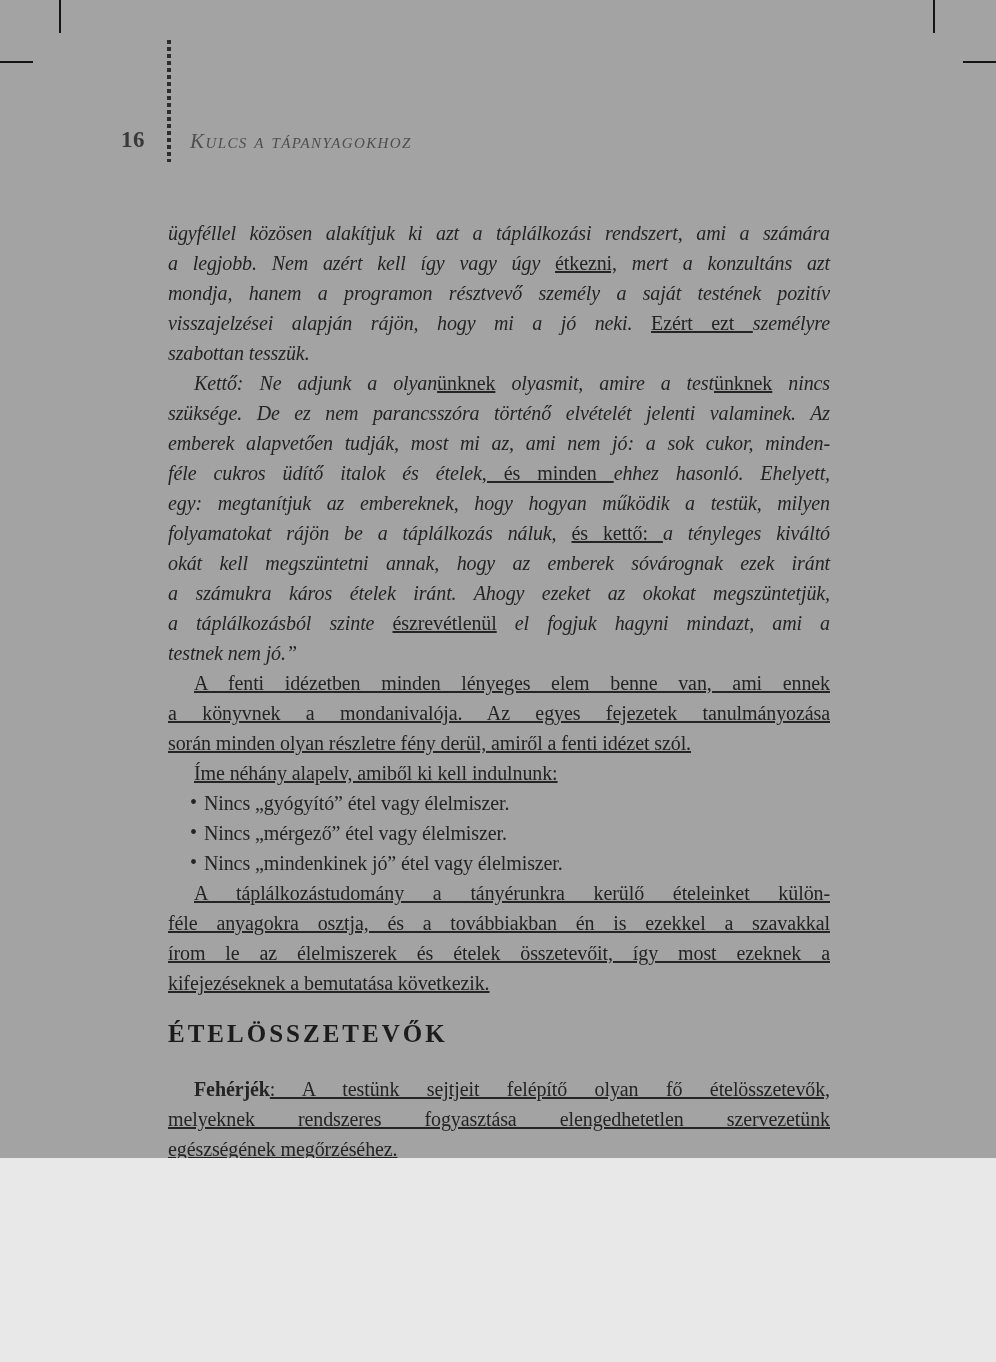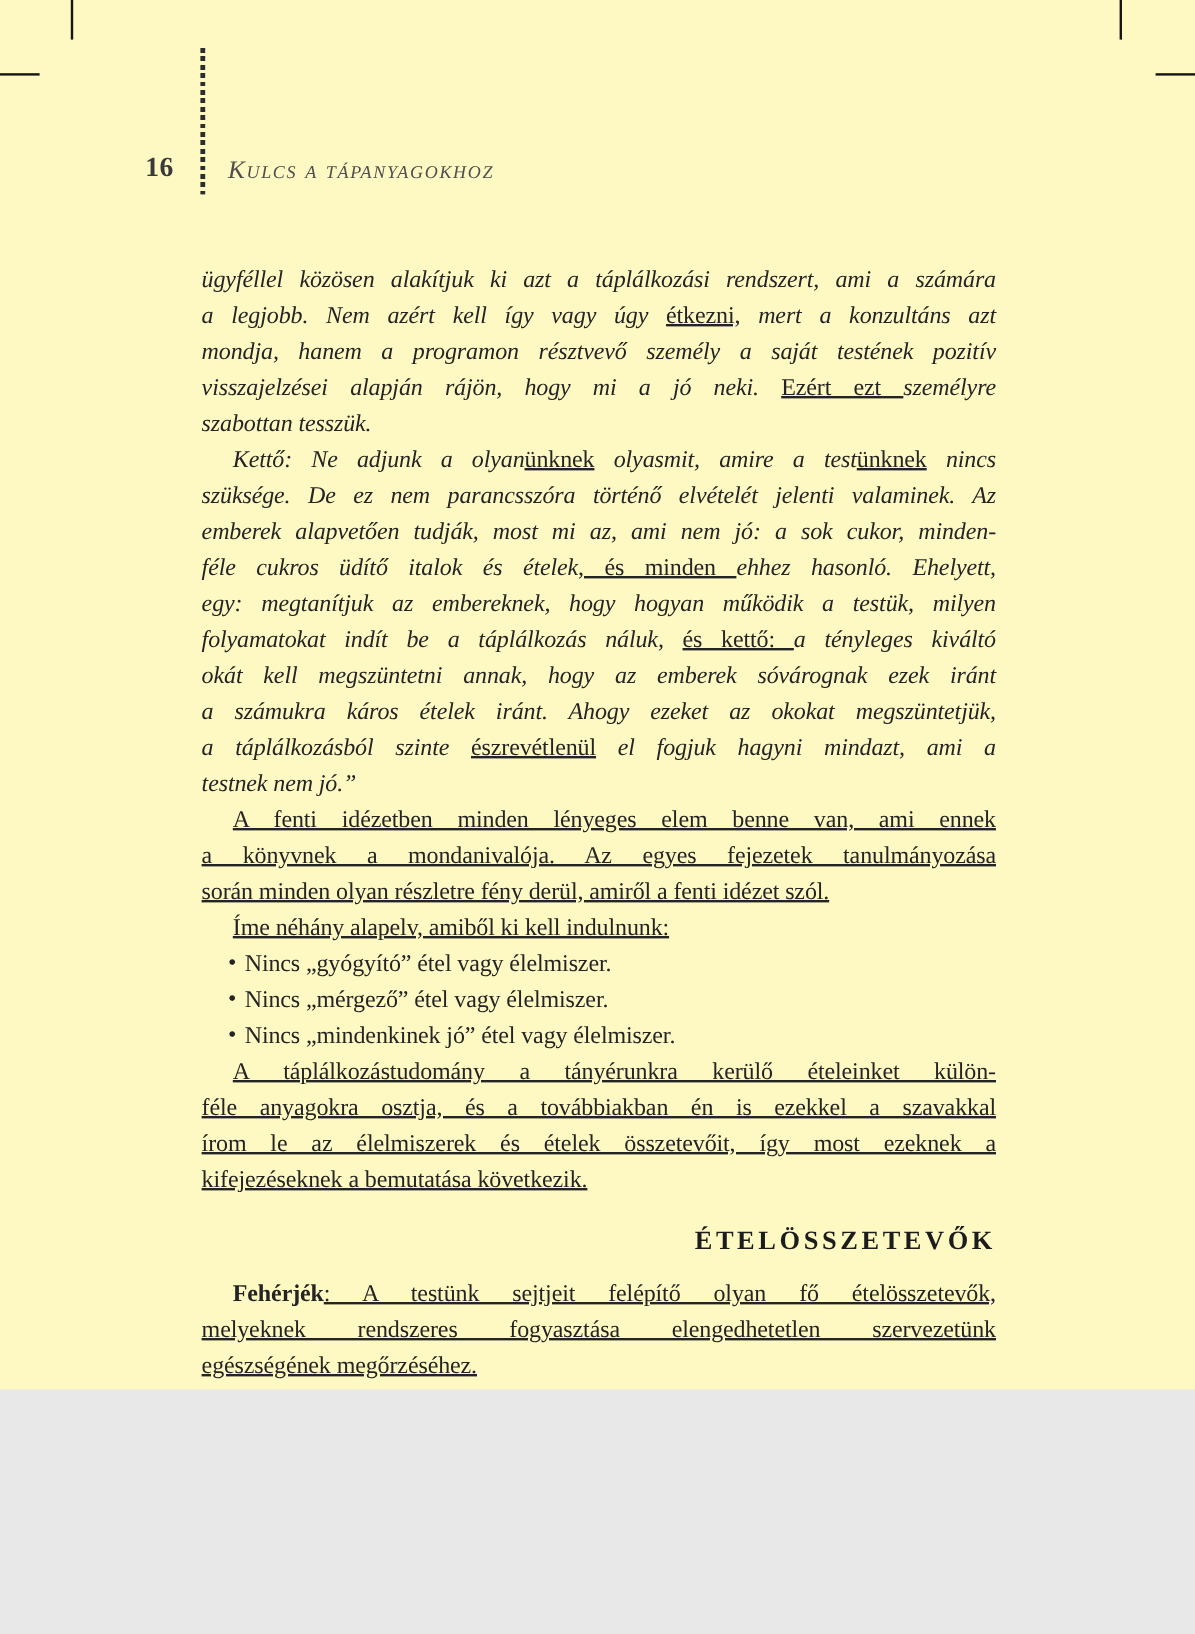--- a/index.html
+++ b/index.html
@@ -1,19 +1,19 @@
 <!DOCTYPE html>
 <html lang="hu"><head>
 <meta charset="utf-8">
 <style>
   html,body{margin:0;padding:0;background:#e8e8e8;}
   .sheet{
     position:relative;
     width:996px;height:1158px;
-    background:#fef9c3;
+    background:#a3a3a3;
     font-family:"Liberation Serif", serif;
     color:#242424;
     overflow:hidden;
   }
   
   .crop{position:absolute;background:#151515;}
   .crop.v{width:2px;height:33px;}
   .crop.h{width:33px;height:2px;}
   #crop-tl-v{left:59px;top:0;}
   #crop-tl-h{left:0;top:61px;}
@@ -50,23 +50,23 @@
   .line.indent{padding-left:26px;}
   .run-i{font-style:italic;}
   .run-r{font-style:normal;text-decoration:underline;}
   .run-b{font-style:normal;font-weight:bold;}
   
   .bullets{margin:0;padding:0;list-style:none;}
   .bullets li{padding-left:22px;}
   .bullets .dot{display:inline-block;margin-right:7px;transform:translateY(-1px);}
   
   .section-heading{
-    margin:19px 0 13px 0;
-    text-align:right;
-    font-size:22px;line-height:33px;font-weight:bold;
+    margin:19px 0 24px 0;
+    text-align:left;
+    font-size:25px;line-height:33px;font-weight:bold;
     letter-spacing:3px;color:#1c1c1c;
   }
 </style>
 </head>
 <body>
 
 <div class="sheet">
 
   <div class="crop v" id="crop-tl-v"></div>
   <div class="crop h" id="crop-tl-h"></div>
@@ -88,21 +88,21 @@
         <span class="line j"><span class="run-i">mondja, hanem a programon résztvevő személy a saját testének pozitív</span></span>
         <span class="line j"><span class="run-i">visszajelzései alapján rájön, hogy mi a jó neki. </span><span class="run-r">Ezért ezt </span><span class="run-i">személyre</span></span>
         <span class="line"><span class="run-i">szabottan tesszük.</span></span>
       </p>
       <p class="para">
         <span class="line j indent"><span class="run-i">Kettő: Ne adjunk a olyan</span><span class="run-r">ünknek</span><span class="run-i"> olyasmit, amire a test</span><span class="run-r">ünknek</span><span class="run-i"> nincs</span></span>
         <span class="line j"><span class="run-i">szüksége. De ez nem parancsszóra történő elvételét jelenti valaminek. Az</span></span>
         <span class="line j"><span class="run-i">emberek alapvetően tudják, most mi az, ami nem jó: a sok cukor, minden-</span></span>
         <span class="line j"><span class="run-i">féle cukros üdítő italok és ételek</span><span class="run-r">, és minden </span><span class="run-i">ehhez hasonló. Ehelyett,</span></span>
         <span class="line j"><span class="run-i">egy: megtanítjuk az embereknek, hogy hogyan működik a testük, milyen</span></span>
-        <span class="line j"><span class="run-i">folyamatokat indít be a táplálkozás náluk, </span><span class="run-r">és kettő: </span><span class="run-i">a tényleges kiváltó</span></span>
+        <span class="line j"><span class="run-i">folyamatokat rájön be a táplálkozás náluk, </span><span class="run-r">és kettő: </span><span class="run-i">a tényleges kiváltó</span></span>
         <span class="line j"><span class="run-i">okát kell megszüntetni annak, hogy az emberek sóvárognak ezek iránt</span></span>
         <span class="line j"><span class="run-i">a számukra káros ételek iránt. Ahogy ezeket az okokat megszüntetjük,</span></span>
         <span class="line j"><span class="run-i">a táplálkozásból szinte </span><span class="run-r">észrevétlenül</span><span class="run-i"> el fogjuk hagyni mindazt, ami a</span></span>
         <span class="line"><span class="run-i">testnek nem jó.”</span></span>
       </p>
       <p class="para">
         <span class="line j indent"><span class="run-r">A fenti idézetben minden lényeges elem benne van, ami ennek</span></span>
         <span class="line j"><span class="run-r">a könyvnek a mondanivalója. Az egyes fejezetek tanulmányozása</span></span>
         <span class="line"><span class="run-r">során minden olyan részletre fény derül, amiről a fenti idézet szól.</span></span>
       </p>

